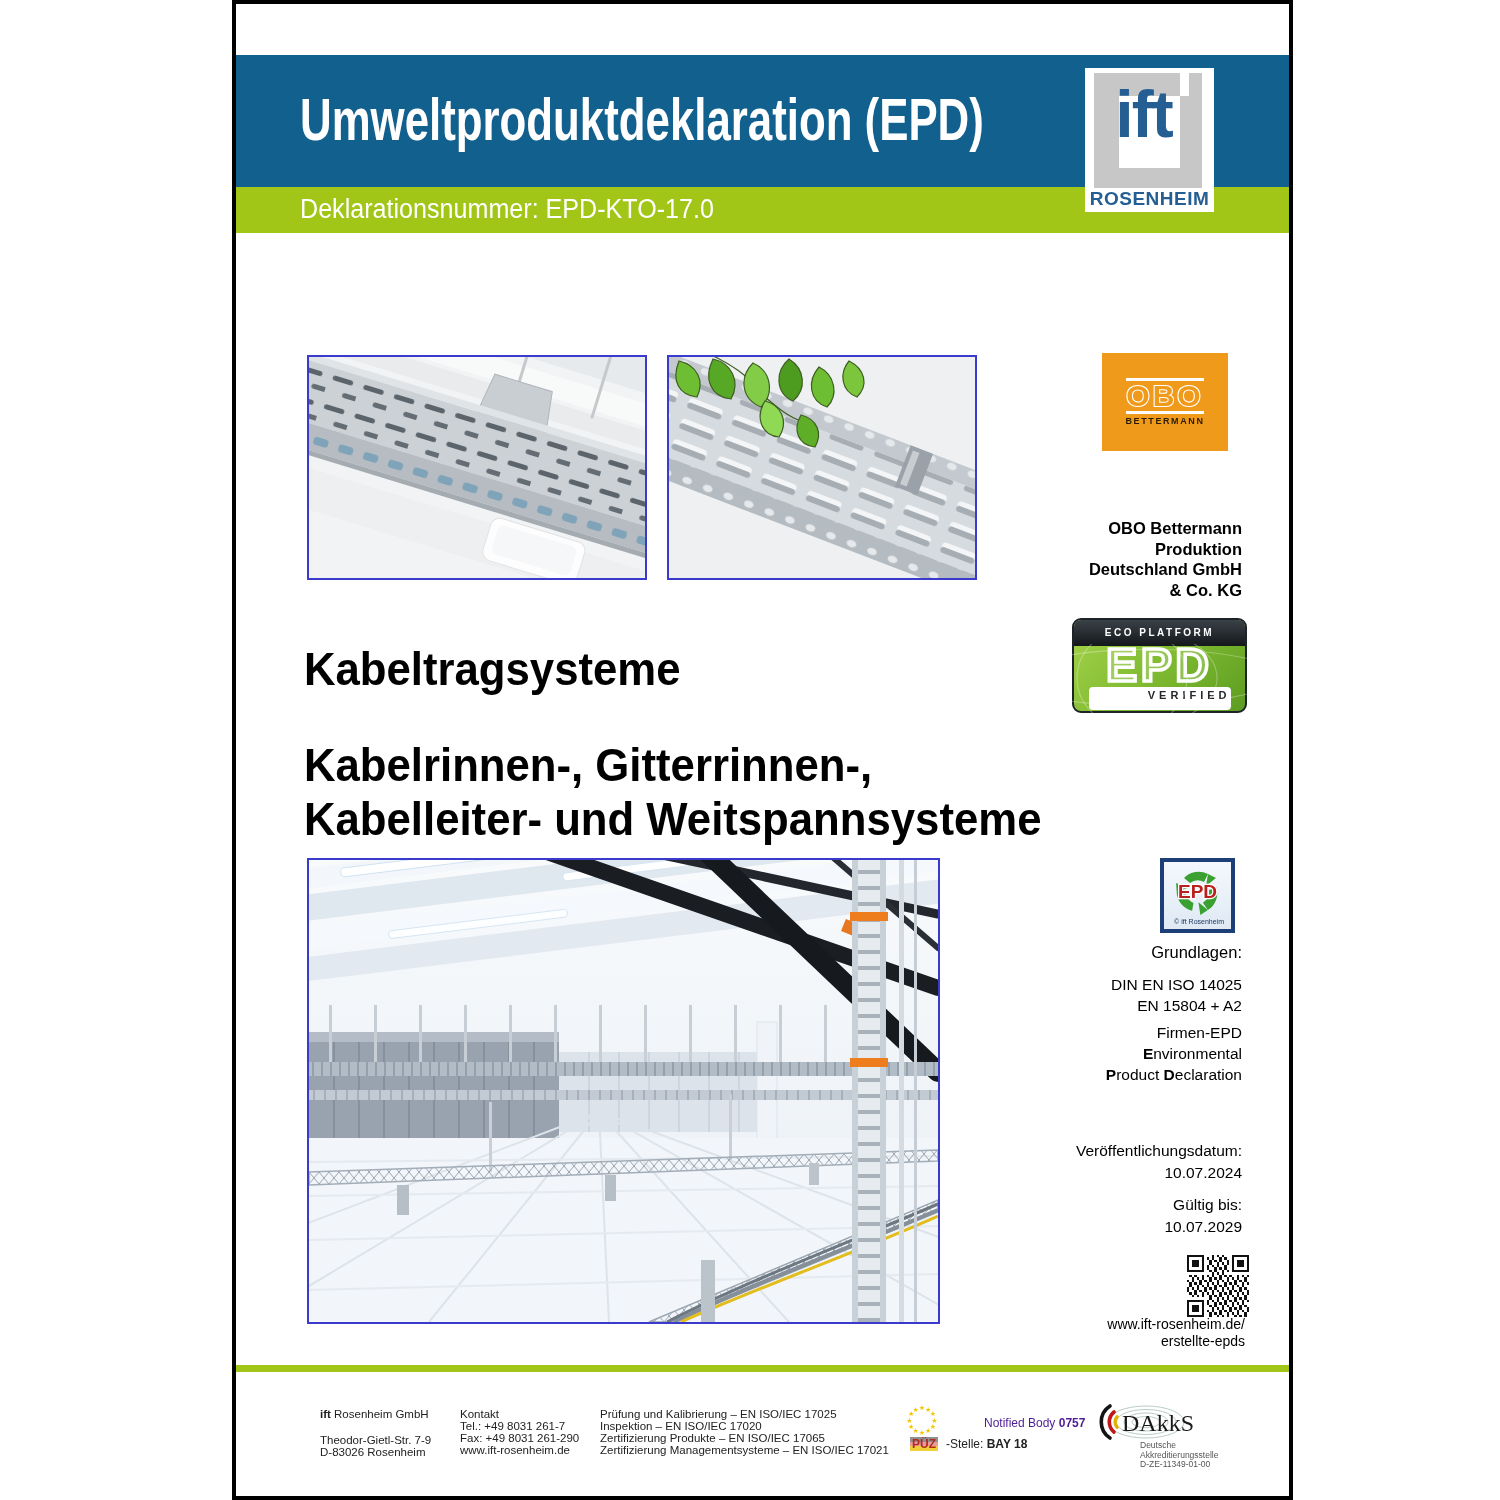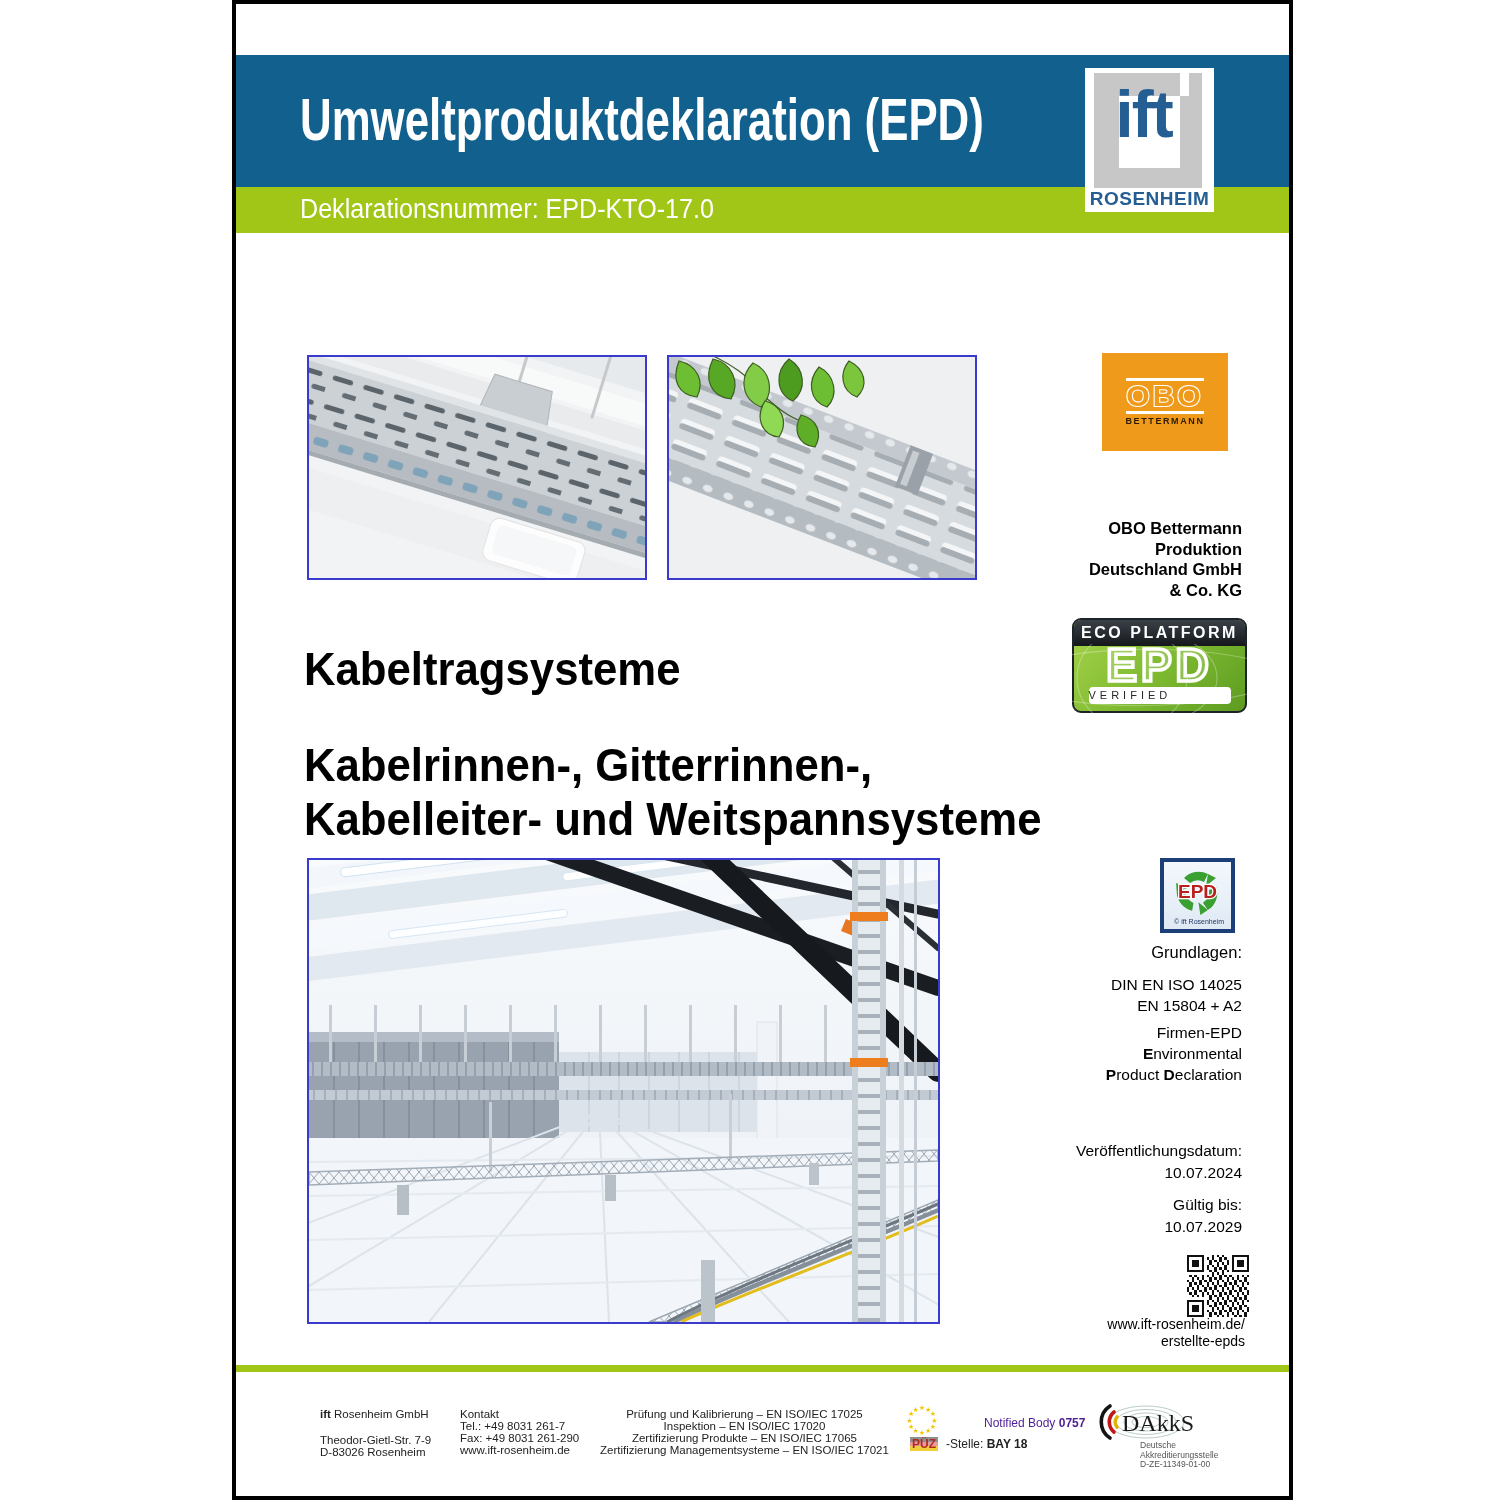--- a/index.html
+++ b/index.html
@@ -46,25 +46,25 @@
             -webkit-text-stroke:2.2px #fff;paint-order:stroke;}
   .obo-sub{color:#2b1c08;font-size:9px;font-weight:bold;letter-spacing:1.6px;margin-top:2px;}
 
   .company{right:47px;top:514px;width:280px;text-align:right;color:#000;
            font-size:16.5px;font-weight:bold;line-height:20.5px;}
 
   
   .eco{left:836px;top:614px;width:175px;height:95px;border-radius:9px;border:2px solid #1d2327;
        overflow:hidden;background:linear-gradient(135deg,#a6d44a 0%,#7cb82f 55%,#5d9c22 100%);}
   .eco-top{height:26px;background:linear-gradient(180deg,#3a4147,#14181b);color:#fff;text-align:center;
-           font-size:16px;font-weight:bold;letter-spacing:2.5px;line-height:26px;}
+           font-size:10px;font-weight:bold;letter-spacing:2.5px;line-height:26px;}
   .eco-epd{text-align:center;font-size:46px;font-weight:bold;letter-spacing:4px;line-height:42px;
            color:rgba(255,255,255,.18);-webkit-text-stroke:3.5px #fff;margin-top:-2px;}
-  .eco-verified{width:142px;height:17px;margin:1px auto 0;background:#fff;border-radius:4px;
-                color:#23282c;font-size:11px;font-weight:normal;letter-spacing:4px;text-align:left;line-height:17px;}
+  .eco-verified{width:142px;height:23px;margin:1px auto 0;background:#fff;border-radius:4px;
+                color:#23282c;font-size:11px;font-weight:bold;letter-spacing:4px;text-align:right;line-height:17px;}
   .eco-globe{position:absolute;left:836px;top:640px;width:175px;height:69px;pointer-events:none;}
 
   
   .title-main{left:68px;top:638px;font-size:46px;font-weight:bold;color:#000;white-space:nowrap;
               transform:scaleX(.95);transform-origin:left center;}
   .title-sub{left:68px;top:734px;font-size:46px;font-weight:bold;color:#000;line-height:54px;
              white-space:nowrap;transform:scaleX(.95);transform-origin:left top;}
 
   
   .photo{left:71px;top:854px;width:633px;height:466px;}
@@ -85,21 +85,21 @@
   .qr{left:951px;top:1251px;width:62px;height:62px;}
   .qr svg{display:block;width:100%;height:100%;}
   .qr-url{right:44px;top:1312px;font-size:14px;line-height:17px;text-align:right;color:#000;}
 
   .rule-green{left:0;top:1361px;width:1053px;height:7px;background:var(--c-green);}
 
   
   .fcol{top:1404px;font-size:11.5px;line-height:12px;color:#222;}
   .f-address{left:84px;}
   .f-contact{left:224px;}
-  .f-certs{left:364px;text-align:center;}
+  .f-certs{left:364px;}
   .blankline{height:14px;}
   .stars{left:670px;top:1400px;width:32px;height:32px;}
   .notified{left:706px;top:1412px;font-size:12px;color:#4c1d95;margin-left:42px;}
   .puz-line{left:674px;top:1433px;font-size:12px;color:#222;white-space:nowrap;}
   .flag{display:inline-block;position:relative;padding:0 2px;margin-right:8px;
         background:linear-gradient(180deg,#8F8F8F 0 34%,#E89B9B 34% 64%,#F0CF39 64% 100%);
         color:#B22A22;font-weight:bold;}
   .dakks{left:856px;top:1398px;width:112px;height:44px;}
   .dakks-sub{left:904px;top:1437px;font-size:8.5px;line-height:9.5px;color:#555;}
 </style>

